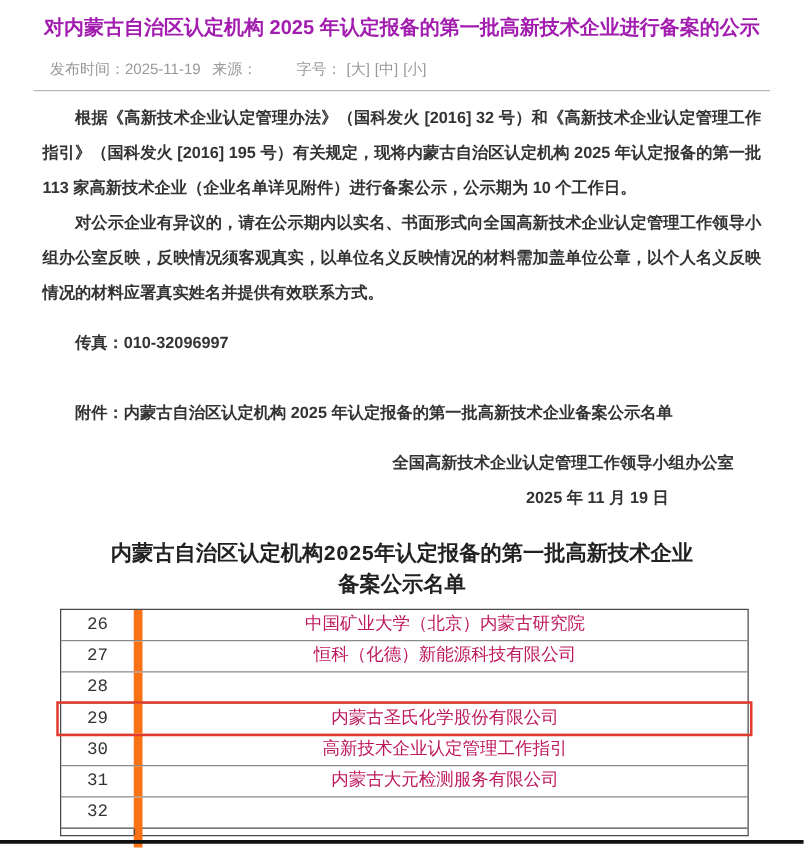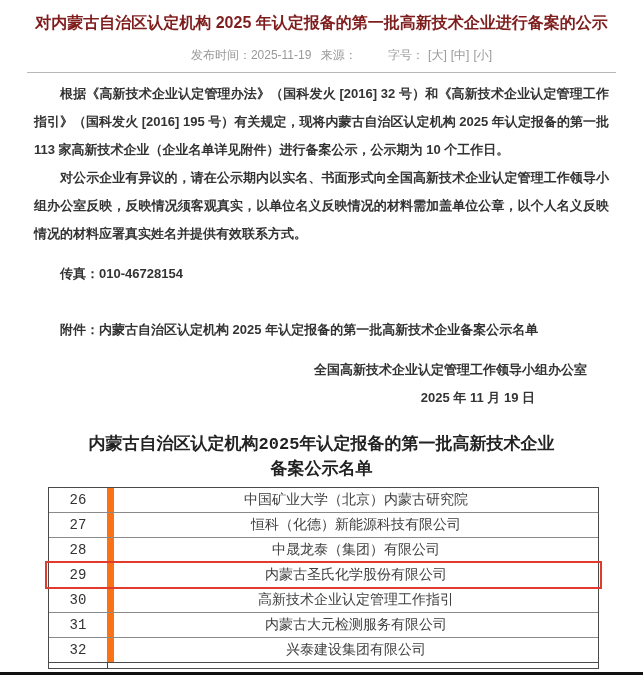--- a/index.html
+++ b/index.html
@@ -10,27 +10,27 @@
     font-family: "Liberation Sans", sans-serif;
     position: relative;
   }
   .page { width: 643px; height: 678px; position: relative; overflow: hidden; }
 
   
   .title {
     margin: 12px 14px 0;
     font-size: 16px;
     font-weight: bold;
-    color: #7f1d1d;
+    color: #a21caf;
     text-align: center;
     line-height: 22px;
   }
   .meta {
     margin-top: 13px;
-    text-align: center;
+    text-align: left;
     font-size: 12px;
     color: #999999;
     line-height: 16px;
     white-space: nowrap;
     padding-left: 40px;
   }
   .meta .gap-sm { margin-left: 6px; }
   .meta .gap-lg { margin-left: 28px; }
   .meta a { color: #999999; text-decoration: none; margin-left: 4px; cursor: pointer; }
   .divider {
@@ -85,36 +85,36 @@
     box-sizing: content-box;
     position: relative;
     background: #ffffff;
   }
   .trow {
     display: flex;
     height: 24px;
     border-bottom: 1px solid #8a8a8a;
     position: relative;
   }
-  .trow:last-of-type { border-bottom: 1px solid #4a4a4a; }
+  .trow:last-of-type { border-bottom: 1px solid #4a4a4a; flex-direction: column; }
   .cell-no {
     width: 58px;
     border-right: 7px solid #f97316;
     text-align: center;
     line-height: 24px;
     font-size: 14px;
     color: #333333;
     flex: 0 0 58px;
   }
   .cell-name {
     flex: 1;
     text-align: center;
     line-height: 24px;
     font-size: 14px;
-    color: #404040;
+    color: #be185d;
     white-space: nowrap;
     overflow: hidden;
   }
   .trow.highlighted::after {
     content: "";
     position: absolute;
     left: -4px; right: -4px; top: -2px; bottom: -2px;
     border: 2px solid #e23b2e;
     pointer-events: none;
     z-index: 3;
@@ -147,21 +147,21 @@
     <span>发布时间：</span><span>2025-11-19</span>
     <span class="gap-sm">来源：</span>
     <span class="gap-lg">字号：</span><a>[大]</a><a>[中]</a><a>[小]</a>
   </div>
 
   <hr class="divider">
 
   <div class="doc-body">
     <p>根据《高新技术企业认定管理办法》（国科发火 [2016] 32 号）和《高新技术企业认定管理工作指引》（国科发火 [2016] 195 号）有关规定，现将内蒙古自治区认定机构 2025 年认定报备的第一批 113 家高新技术企业（企业名单详见附件）进行备案公示，公示期为 10 个工作日。</p>
     <p>对公示企业有异议的，请在公示期内以实名、书面形式向全国高新技术企业认定管理工作领导小组办公室反映，反映情况须客观真实，以单位名义反映情况的材料需加盖单位公章，以个人名义反映情况的材料应署真实姓名并提供有效联系方式。</p>
-    <p class="fax-line">传真：010-46728154</p>
+    <p class="fax-line">传真：010-32096997</p>
     <p class="attach-line">附件：内蒙古自治区认定机构 2025 年认定报备的第一批高新技术企业备案公示名单</p>
   </div>
 
   <div class="sign-block">
     <div>全国高新技术企业认定管理工作领导小组办公室</div>
     <div class="sign-date">2025 年 11 月 19 日</div>
   </div>
 
   <div class="annex">
     <div class="annex-title first">内蒙古自治区认定机构2025年认定报备的第一批高新技术企业</div>
@@ -173,21 +173,20 @@
       <div class="trow" style="">
           <div class="cell-no">26</div>
           <div class="cell-name">中国矿业大学（北京）内蒙古研究院</div>
         </div>
           <div class="trow" style="">
           <div class="cell-no">27</div>
           <div class="cell-name">恒科（化德）新能源科技有限公司</div>
         </div>
           <div class="trow" style="">
           <div class="cell-no">28</div>
-          <div class="cell-name">中晟龙泰（集团）有限公司</div>
         </div>
           <div class="trow highlighted" style="">
           <div class="cell-no">29</div>
           <div class="cell-name">内蒙古圣氏化学股份有限公司</div>
         </div>
           <div class="trow" style="">
           <div class="cell-no">30</div>
           <div class="cell-name">高新技术企业认定管理工作指引</div>
         </div>
           <div class="trow" style="">

